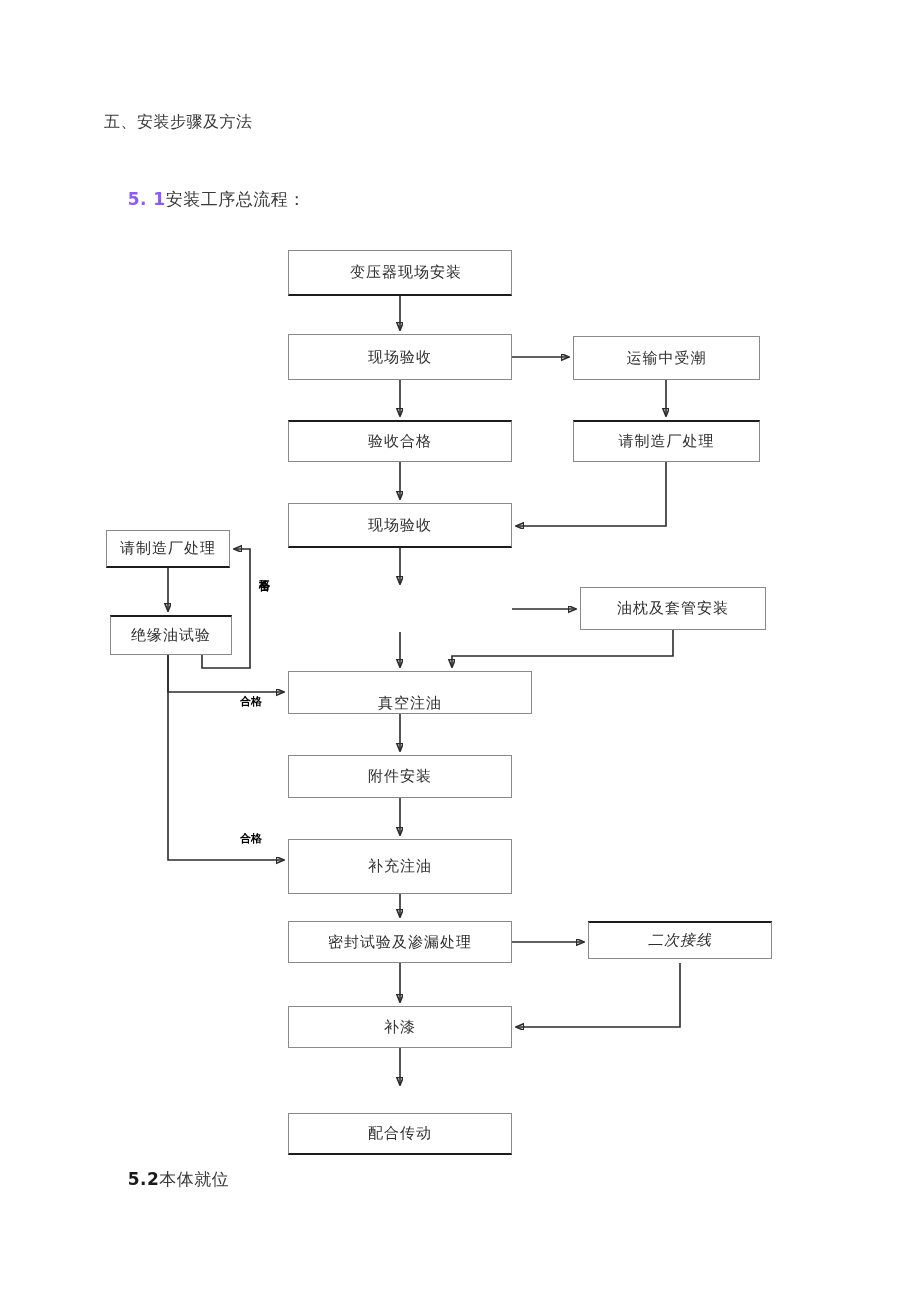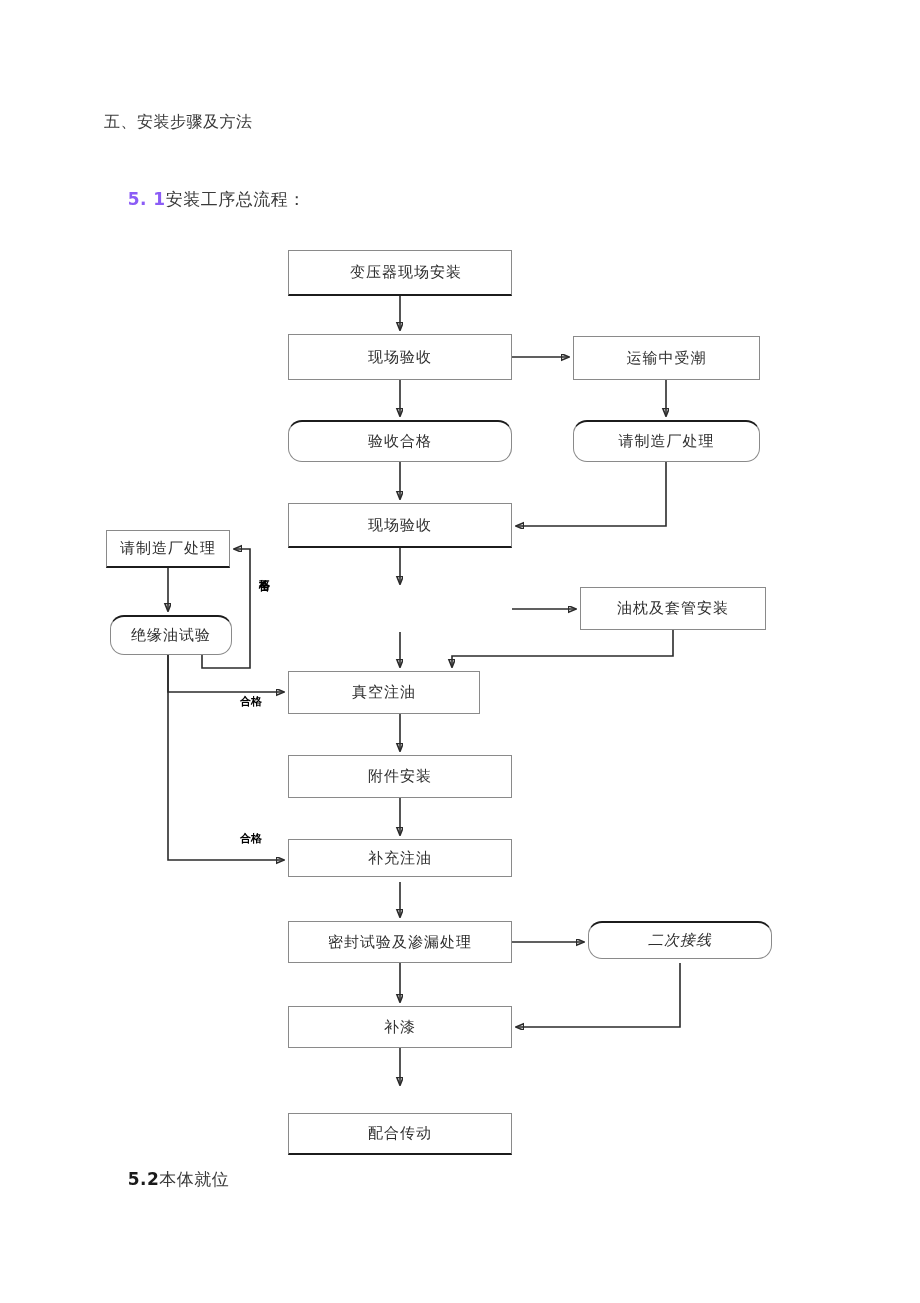--- a/index.html
+++ b/index.html
@@ -77,21 +77,21 @@
     align-items: center;
     justify-content: center;
     font-family: "DejaVu Serif", "Liberation Serif", serif;
     font-size: 15px;
     color: #2e2e2e;
     white-space: nowrap;
     letter-spacing: 1px;
   }
   
   .node.heavy-bottom { border-bottom: 2px solid #1c1c1c; }
-  .node.heavy-top { border-top: 2px solid #1c1c1c; border-radius: 14px; }
+  .node.heavy-top { border-top: 2px solid #1c1c1c; }
 
   .edge-label {
     position: absolute;
     font-family: "DejaVu Sans", "Liberation Sans", sans-serif;
     font-size: 11px;
     font-weight: bold;
     color: #000000;
     letter-spacing: 0px;
     line-height: 1.05;
   }
@@ -212,29 +212,29 @@
 
     <div class="node heavy-top" style="left:110px; top:615px; width:122px; height:40px;">
       <span>绝缘油试验</span>
     </div>
 
 
     <div class="node" style="left:580px; top:587px; width:186px; height:43px;">
       <span>油枕及套管安装</span>
     </div>
 
-    <div class="node" style="left:288px; top:671px; width:192px; height:43px;">
+    <div class="node" style="left:288px; top:671px; width:244px; height:43px;align-items:flex-end;">
       <span>真空注油</span>
     </div>
 
     <div class="node" style="left:288px; top:755px; width:224px; height:43px;">
       <span>附件安装</span>
     </div>
 
-    <div class="node" style="left:288px; top:839px; width:224px; height:38px;">
+    <div class="node" style="left:288px; top:839px; width:224px; height:55px;">
       <span>补充注油</span>
     </div>
 
     <div class="node" style="left:288px; top:921px; width:224px; height:42px;">
       <span>密封试验及渗漏处理</span>
     </div>
 
     <div class="node heavy-top" style="left:588px; top:921px; width:184px; height:38px;font-style:italic;">
       <span>二次接线</span>
     </div>

